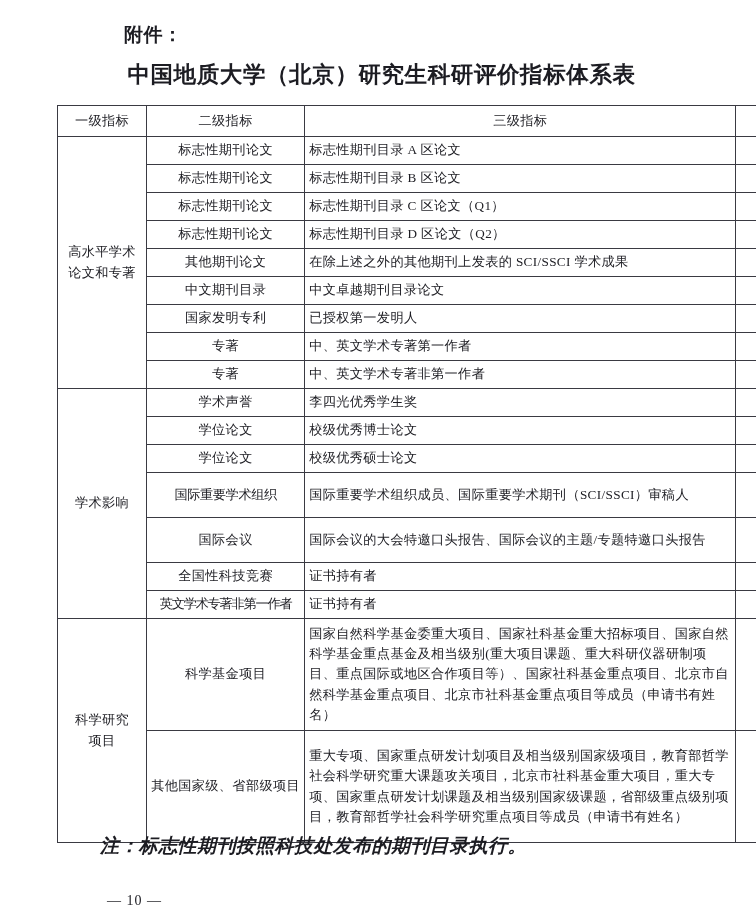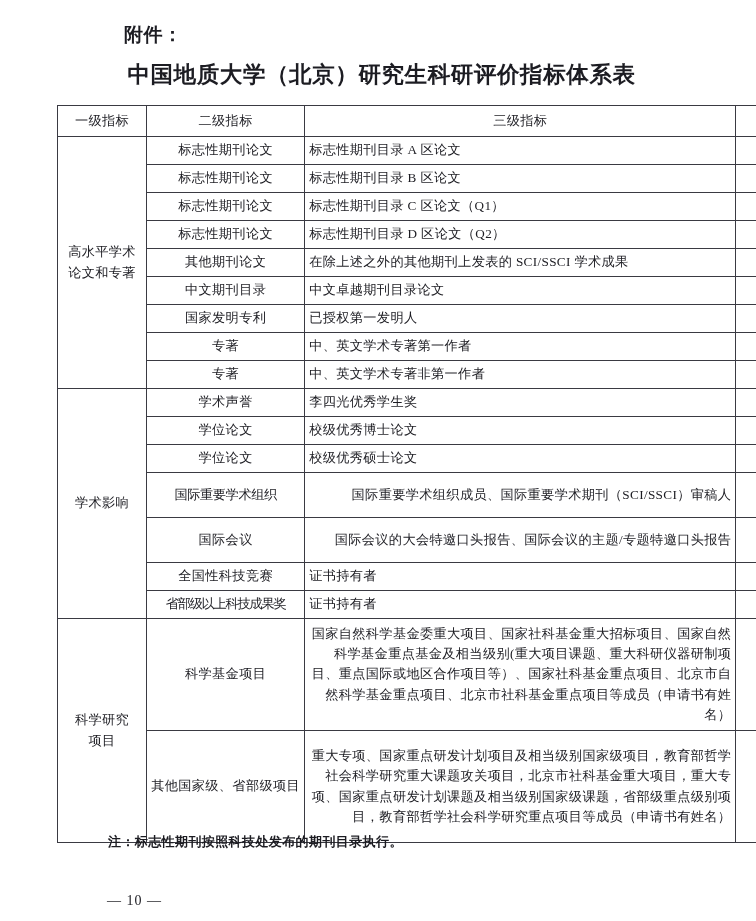--- a/index.html
+++ b/index.html
@@ -66,31 +66,32 @@
   .c4 { width: 62px;  text-align: center; }
 
   thead td { text-align: center; height: 26px; }
 
   tbody tr { height: 28px; }
   tr.tall2 { height: 45px; }
   tr.tall-big { height: 112px; }
 
   .group-cell { text-align: center; vertical-align: middle; line-height: 1.8; }
   .tight { letter-spacing: -0.4px; }
-  .wrapcell { line-height: 1.62; text-align: right; }
+  .wrapcell { line-height: 1.62; }
 
   .section-top td { border-top: 1.6px solid #25252c; }
 
   .note {
     position: absolute;
-    left: 108px;
+    left: 100px;
     top: 833px;
-    font-size: 13px;
+    font-size: 19px;
     font-weight: bold;
     letter-spacing: 0.4px;
+    font-style: italic;
   }
   .page-number {
     position: absolute;
     left: 107px;
     top: 893px;
     font-size: 14px;
     letter-spacing: 1px;
   }
 </style>
 </head>
@@ -194,21 +195,21 @@
         <td class="c2">国际会议</td>
         <td class="c3 wrapcell">国际会议的大会特邀口头报告、国际会议的主题/专题特邀口头报告</td>
         <td class="c4">3</td>
       </tr>
       <tr>
         <td class="c2">全国性科技竞赛</td>
         <td class="c3">证书持有者</td>
         <td class="c4">5</td>
       </tr>
       <tr>
-        <td class="c2 tight" style="letter-spacing:-1.2px">省部级以上科技成果奖</td>
+        <td class="c2 tight" style="letter-spacing:-1.2px">英文学术专著非第一作者</td>
         <td class="c3">证书持有者</td>
         <td class="c4">20</td>
       </tr>
 
       <tr class="section-top tall-big">
         <td class="c1 group-cell" rowspan="2">
           <span>科学研究</span><br>
           <span>项目</span>
         </td>
         <td class="c2">科学基金项目</td>

